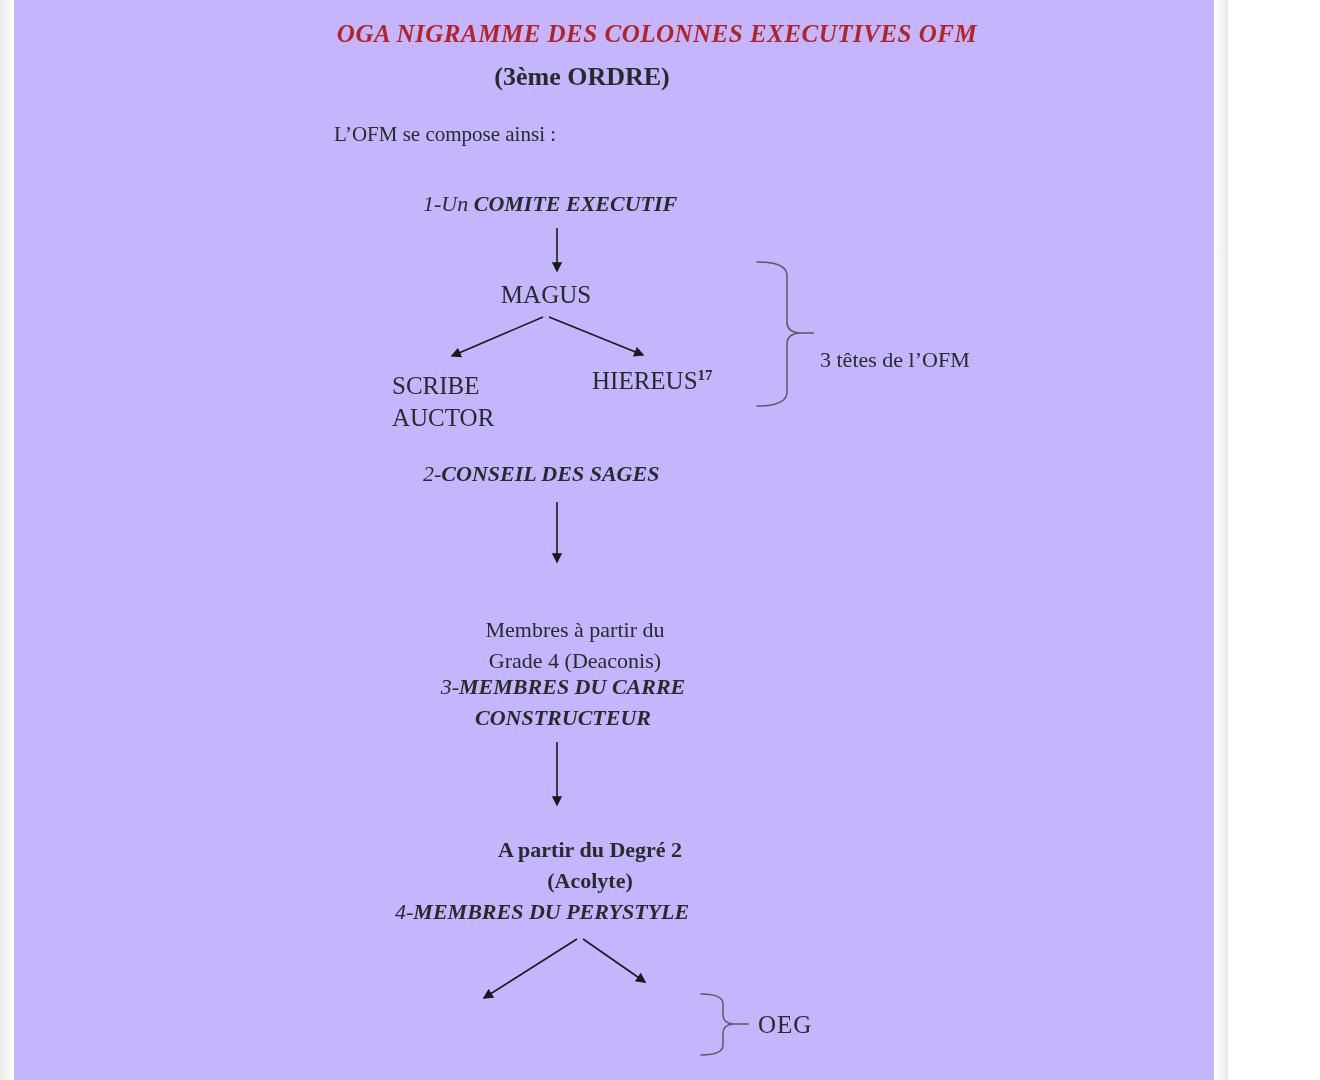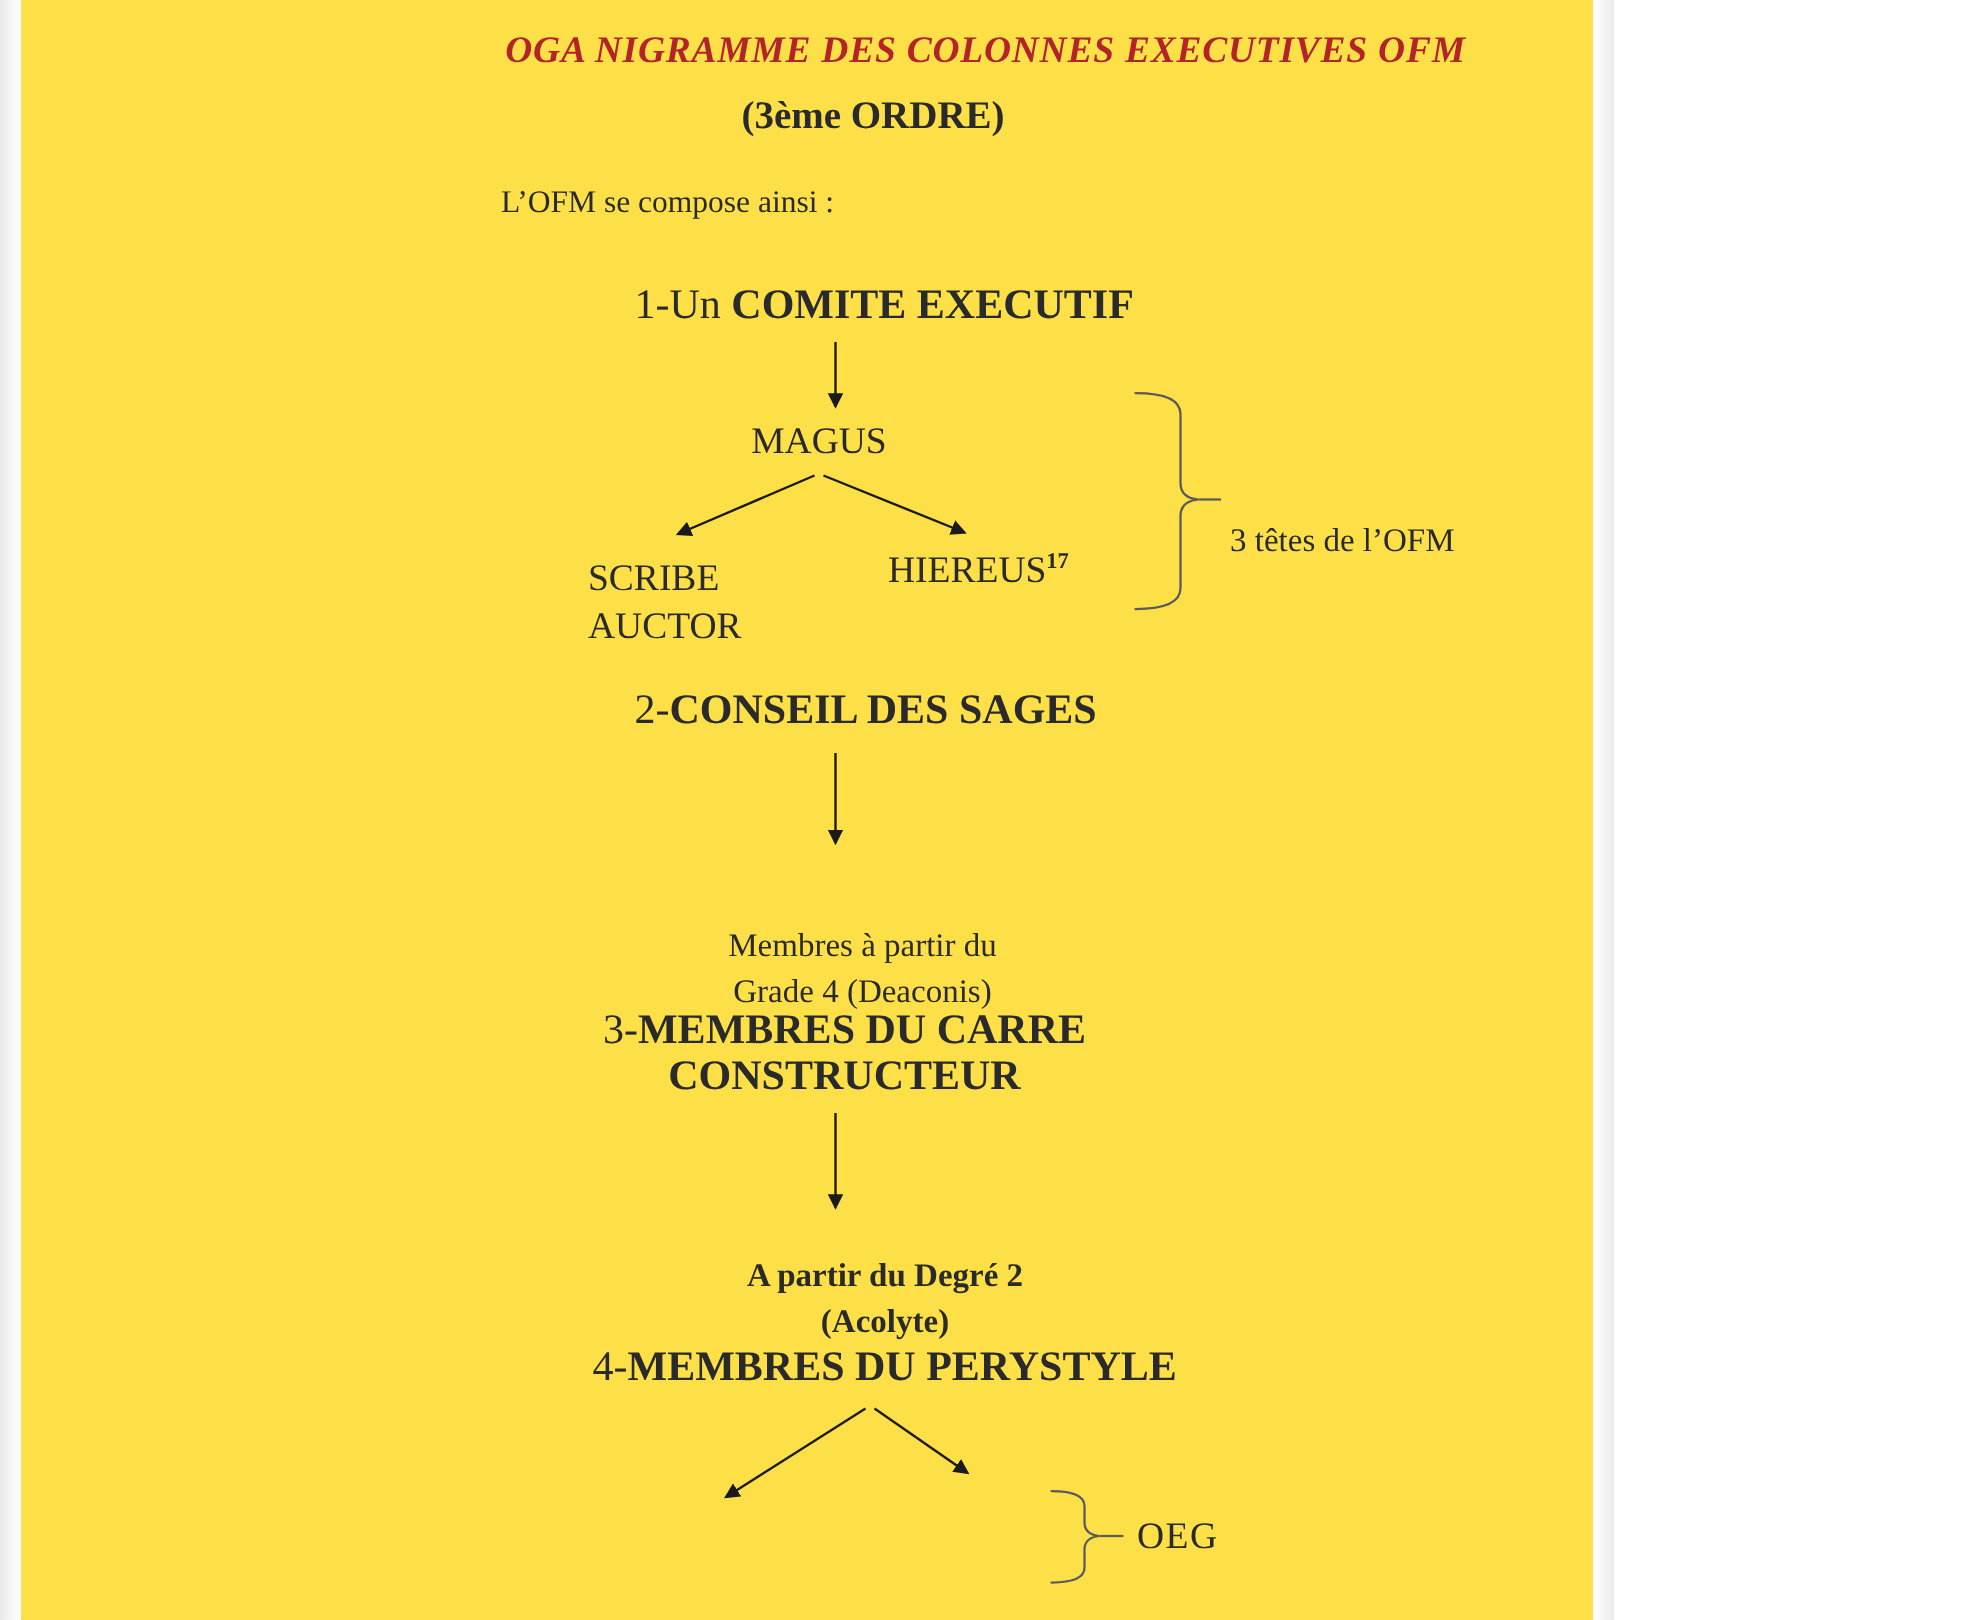--- a/index.html
+++ b/index.html
@@ -2,23 +2,23 @@
 <html><head>
 <meta charset="utf-8">
 <style>
   html, body {
     margin: 0;
     padding: 0;
     background: #ffffff;
   }
   #canvas {
     position: relative;
-    width: 1076px;
+    width: 1228px;
     height: 1080px;
-    background: #fde047;
+    background: #c4b5fd;
     overflow: hidden;
     font-family: "Liberation Serif", "DejaVu Serif", serif;
     color: #2a2a2a;
   }
   .edge-strip {
     position: absolute;
     top: 0;
     width: 14px;
     height: 100%;
     pointer-events: none;
@@ -37,22 +37,23 @@
     color: #b32428;
   }
   .doc-subtitle {
     font-size: 26px;
     font-weight: bold;
   }
   .intro {
     font-size: 21px;
   }
   .sec-heading {
-    font-size: 28px;
+    font-size: 22px;
     line-height: 31px;
+    font-style: italic;
   }
   .sec-heading .prefix { font-weight: normal; }
   .sec-heading .strong { font-weight: bold; }
   .node-label {
     font-size: 25px;
     line-height: 32px;
   }
   .note {
     font-size: 22px;
     line-height: 31px;

